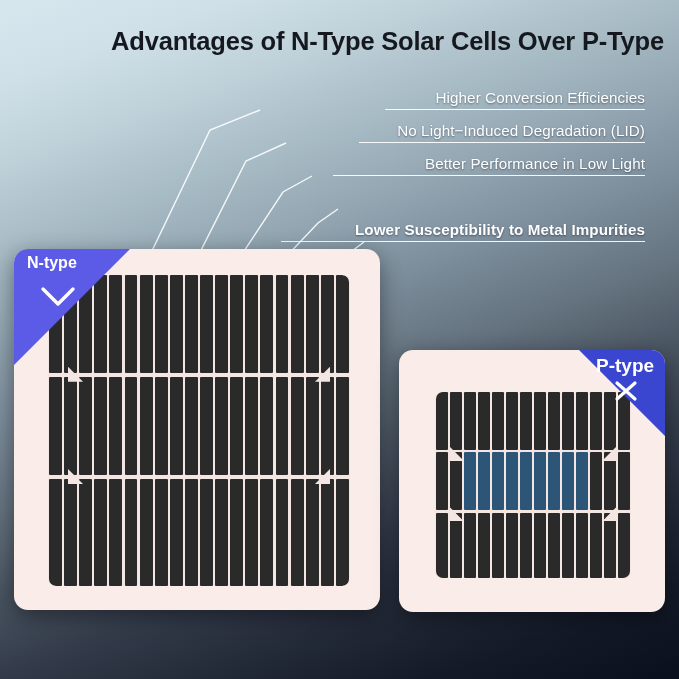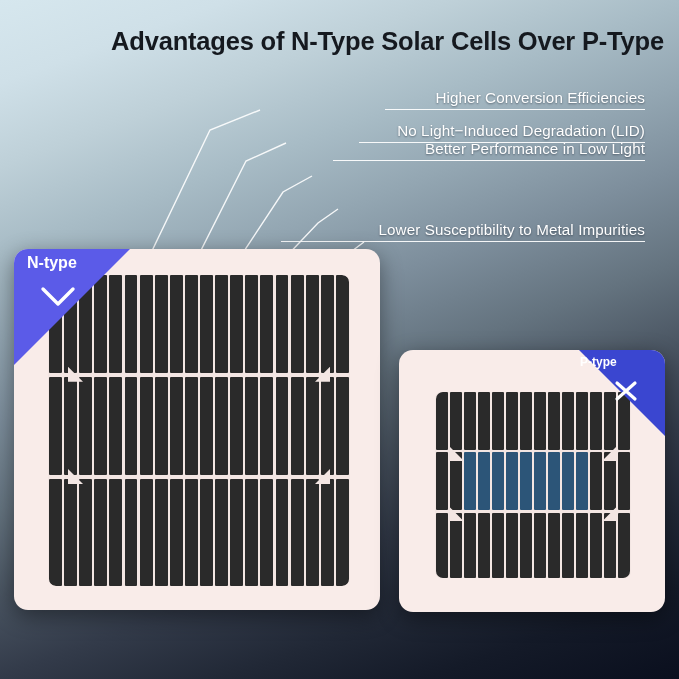--- a/index.html
+++ b/index.html
@@ -167,23 +167,23 @@
     color: #ffffff;
     font-weight: bold;
     white-space: nowrap;
   }
   #label-n {
     left: 27px;
     top: 254px;
     font-size: 16px;
   }
   #label-p {
-    left: 580px;
+    left: 596px;
     top: 355px;
-    font-size: 12px;
+    font-size: 19px;
   }
   .badge-mark {
     position: absolute;
     color: #ffffff;
   }
   #mark-n {
     left: 38px;
     top: 283px;
     width: 40px;
     height: 26px;
@@ -222,27 +222,27 @@
   <div class="callout" style="top:122px; width:286px;">
     <span class="ctext">No Light−Induced Degradation (LID)</span>
     <span class="cline"></span>
   </div>
 
   <div class="callout" style="top:89px; width:260px;">
     <span class="ctext">Higher Conversion Efficiencies</span>
     <span class="cline"></span>
   </div>
 
-  <div class="callout" style="top:140px; width:312px;">
+  <div class="callout" style="top:155px; width:312px;">
     <span class="ctext">Better Performance in Low Light</span>
     <span class="cline"></span>
   </div>
 
 
-  <div class="callout" style="top:221px; width:364px;">
+  <div class="callout" style="top:221px; width:364px;font-weight:bold;">
     <span class="ctext">Lower Susceptibility to Metal Impurities</span>
     <span class="cline"></span>
   </div>
 
   <div id="panel-n" class="panel">
     <div class="cellgrid">
       <div class="band" style="top:0; height:31.5%;" id="nb1">
           <div class="col rounded-tl"></div>
           <div class="col"></div>
           <div class="col"></div>

